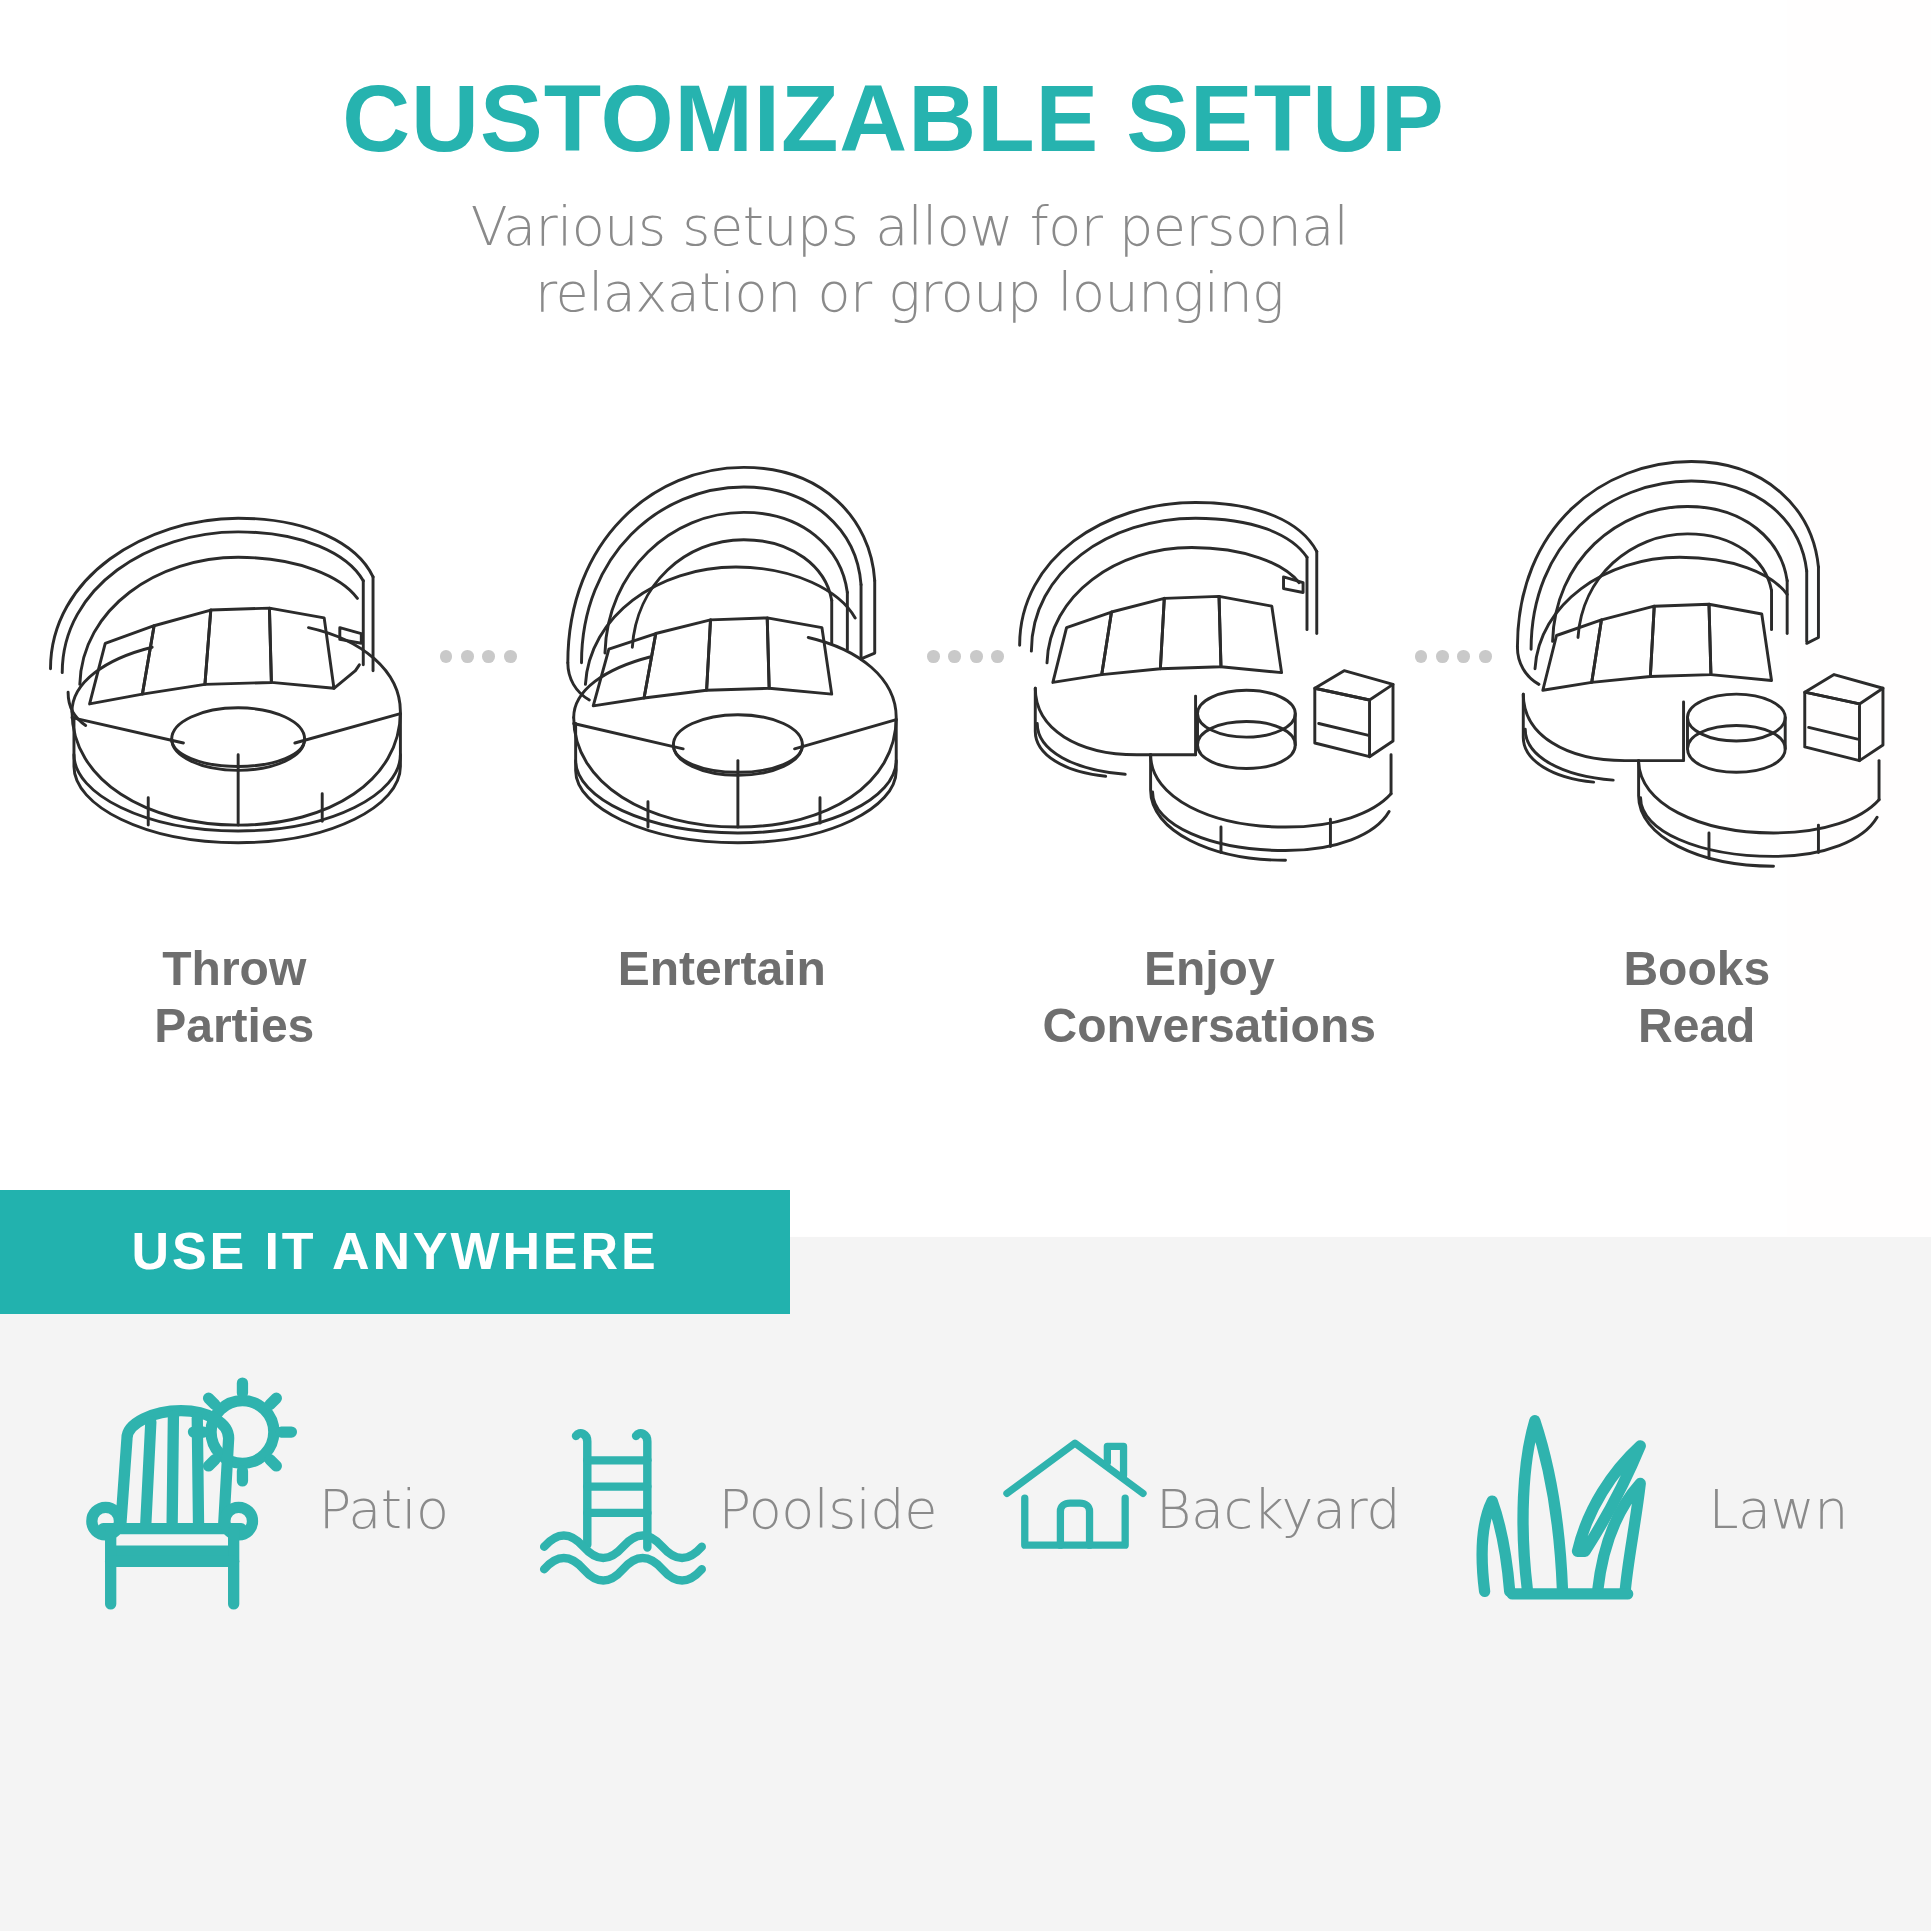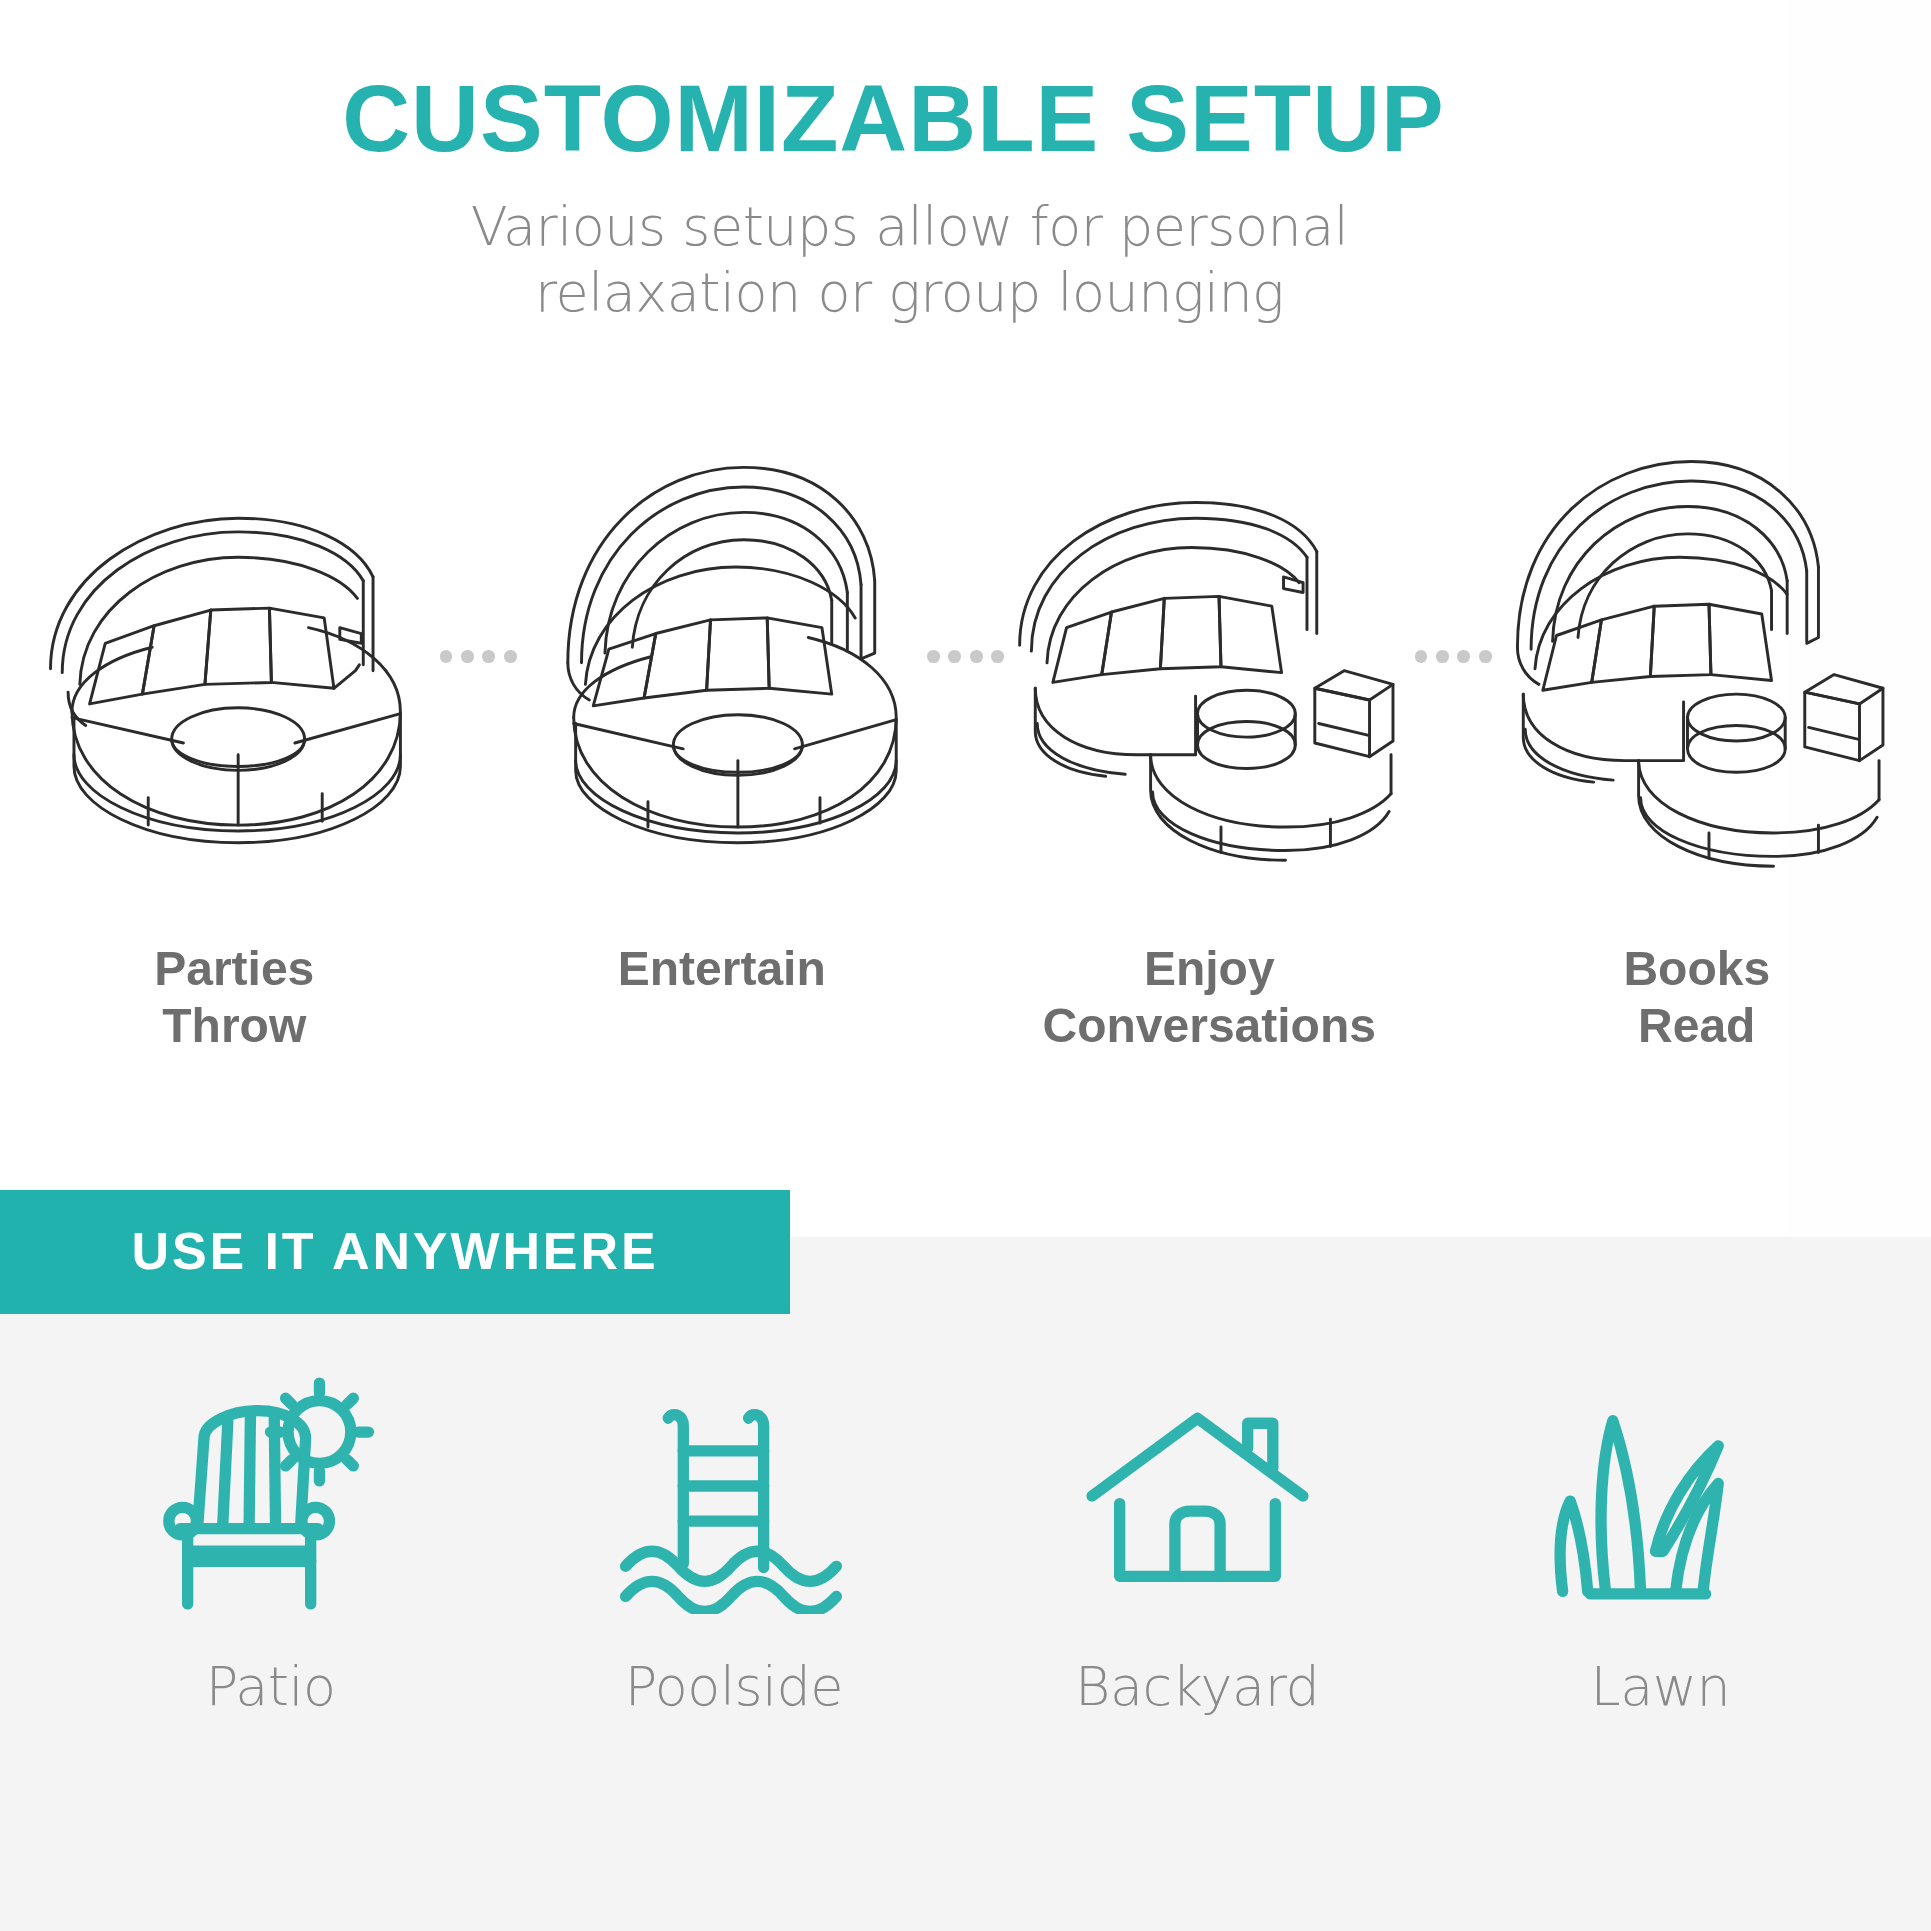--- a/index.html
+++ b/index.html
@@ -101,21 +101,21 @@
     position:absolute; left:0; top:1237px; width:1931px; height:694px;
     background:#f4f4f4;
   }
   .uses {
     position:absolute; left:0; top:126px; width:1931px;
     display:flex; justify-content:space-around; align-items:flex-end;
     padding:0 39px;
   }
   .use-cell {
     width:406px;
-    display:flex; flex-direction:column; align-items:center;
+    display:flex; flex-direction:row; align-items:center;
   }
   .use-icon {
     width:251px; height:251px;
     display:flex; align-items:center; justify-content:center;
   }
   .use-icon svg { width:100%; height:100%; display:block; }
   .use-label {
     margin-top:41px;
     font-size:54px;
     font-weight:300;
@@ -314,22 +314,22 @@
           <path d="M396 346 L396 306"></path>
           <path d="M152 344 C152 378 212 404 288 404 C340 404 380 388 394 364"></path>
           <path d="M222 380 L222 406"></path>
           <path d="M334 372 L334 400"></path>
         </svg>
       </div>
     </div>
 
     <div class="setup-labels">
       <div class="setup-label">
+        <span>Throw</span>
         <span>Parties</span>
-        <span>Throw</span>
       </div>
       <div class="label-gap"></div>
       <div class="setup-label">
         <span>Entertain</span>
       </div>
       <div class="label-gap"></div>
       <div class="setup-label">
         <span>Enjoy</span>
         <span>Conversations</span>
       </div>

